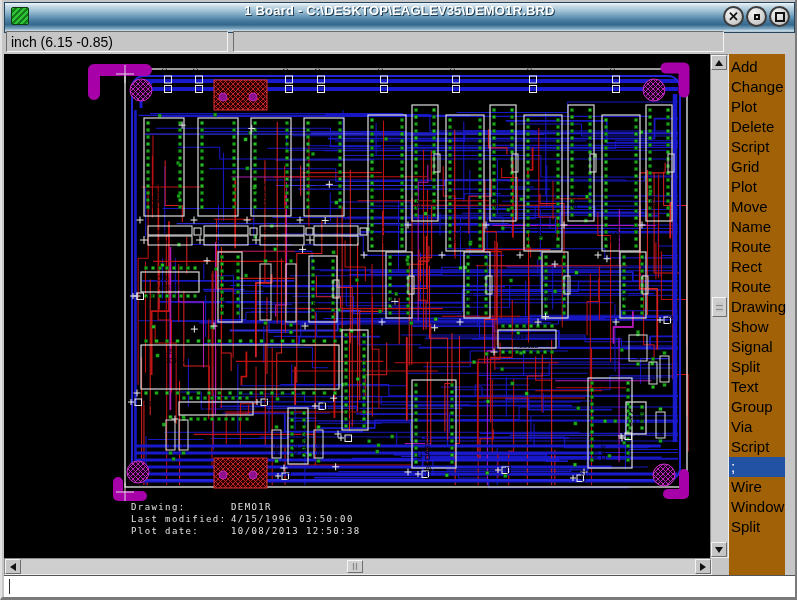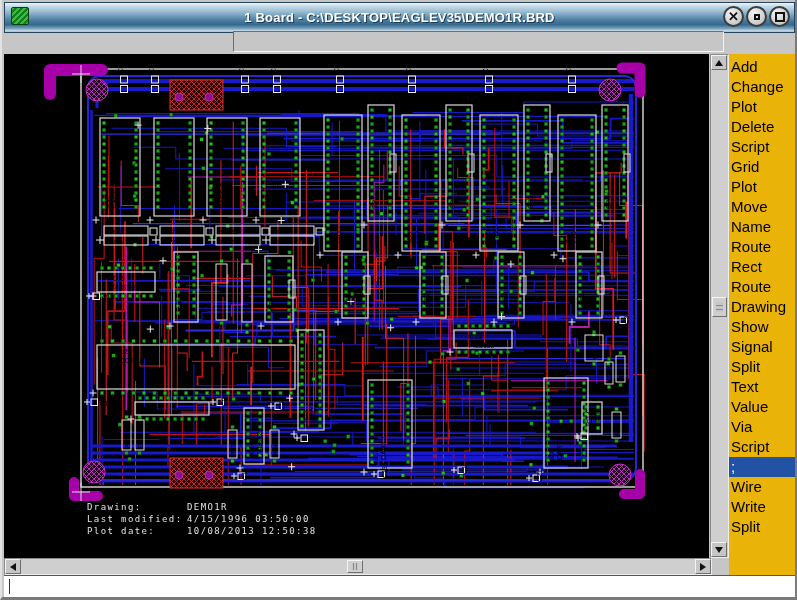--- a/index.html
+++ b/index.html
@@ -3,41 +3,41 @@
 <meta charset="utf-8">
 <style>
   html,body{margin:0;padding:0;background:#9a9a9a;}
   *{box-sizing:border-box;}
   .window{position:relative;width:797px;height:600px;background:#c6c6c6;
     font-family:"Liberation Sans",sans-serif;overflow:hidden;
     border-left:2px solid #e2e2e2;border-right:2px solid #7a7a7a;border-bottom:3px solid #7a7a7a;}
   
   .titlebar{position:absolute;left:2px;top:2px;width:791px;height:31px;
     background:linear-gradient(180deg,#eef5f9 0%,#c4d9e6 12%,#9dc0d4 28%,#6f9cba 45%,#45799e 62%,#35688d 75%,#7aa3be 88%,#c9dce8 96%,#9db8c9 100%);
-    border:1px solid #24455f;display:flex;align-items:center;}
+    border:1px solid #24455f;display:flex;}
   .app-icon{position:absolute;left:6px;top:4px;width:18px;height:18px;background:#1f9d26;
     border:1px solid #0a3a0d;border-radius:2px;
     background-image:linear-gradient(135deg,#2fc437 25%,#157a1b 25%,#157a1b 50%,#2fc437 50%,#2fc437 75%,#157a1b 75%);
     background-size:6px 6px;}
   .title-text{width:100%;text-align:center;color:#fff;font-weight:bold;font-size:13px;
     letter-spacing:.2px;text-shadow:1px 1px 0 #1c3a50;}
   .win-btns{position:absolute;right:4px;top:3px;display:flex;gap:2px;}
   .win-btn{width:21px;height:21px;border-radius:50%;background:radial-gradient(circle at 35% 30%,#f4f4f4,#b9b9b9);
     border:2px solid #3c3c3c;display:flex;align-items:center;justify-content:center;cursor:pointer;}
   .glyph-x{color:#111;font-weight:bold;font-size:13px;line-height:1;transform:translateY(-0.5px);}
   .glyph-sq-small{width:6px;height:6px;border:2px solid #111;}
   .glyph-sq-big{width:10px;height:10px;border:2px solid #111;}
   
   .status-left{position:absolute;left:4px;top:31px;width:222px;height:21px;background:#c6c6c6;
     border:1px solid;border-color:#6d6d6d #f3f3f3 #f3f3f3 #6d6d6d;
     font-size:14px;color:#000;padding:2px 0 0 4px;}
   .status-right{position:absolute;left:231px;top:31px;width:491px;height:21px;background:#c6c6c6;
     border:1px solid;border-color:#6d6d6d #f3f3f3 #f3f3f3 #6d6d6d;}
   
-  .canvas{position:absolute;left:2px;top:54px;width:705px;height:504px;background:#000;}
+  .canvas{position:absolute;left:2px;top:54px;width:705px;height:504px;background:#000;padding-left:44px;}
   .canvas svg{display:block;}
   
   .vscroll{position:absolute;left:708px;top:54px;width:19px;height:504px;background:#cfcfcf;
     border:1px solid;border-color:#8a8a8a #eee #eee #8a8a8a;}
   .hscroll{position:absolute;left:2px;top:558px;width:708px;height:17px;background:#cfcfcf;
     border:1px solid;border-color:#8a8a8a #eee #eee #8a8a8a;}
   .sb-btn{position:absolute;width:16px;height:15px;background:#c6c6c6;
     border:1px solid;border-color:#f4f4f4 #6f6f6f #6f6f6f #f4f4f4;
     display:flex;align-items:center;justify-content:center;cursor:pointer;}
   .tri{width:0;height:0;}
@@ -45,21 +45,21 @@
   .tri-down{border-left:4px solid transparent;border-right:4px solid transparent;border-top:6px solid #111;}
   .tri-left{border-top:4px solid transparent;border-bottom:4px solid transparent;border-right:6px solid #111;}
   .tri-right{border-top:4px solid transparent;border-bottom:4px solid transparent;border-left:6px solid #111;}
   .v-thumb{position:absolute;left:1px;top:242px;width:15px;height:20px;background:#c6c6c6;
     border:1px solid;border-color:#f4f4f4 #6f6f6f #6f6f6f #f4f4f4;cursor:pointer;
     background-image:repeating-linear-gradient(180deg,transparent 0 3px,#8a8a8a 3px 4px);background-clip:content-box;padding:4px 3px;}
   .h-thumb{position:absolute;top:1px;left:342px;width:16px;height:13px;background:#c6c6c6;
     border:1px solid;border-color:#f4f4f4 #6f6f6f #6f6f6f #f4f4f4;cursor:pointer;
     background-image:repeating-linear-gradient(90deg,transparent 0 2px,#8a8a8a 2px 3px);background-clip:content-box;padding:2px 4px;}
   
-  .menu{position:absolute;left:727px;top:54px;width:68px;height:521px;background:#eab308;padding-top:3px;}
+  .menu{position:absolute;left:727px;top:54px;width:56px;height:521px;background:#a16207;padding-top:3px;}
   .menu-item{height:20px;line-height:20px;font-size:15px;color:#000;padding-left:2px;
     white-space:nowrap;cursor:pointer;letter-spacing:0;}
   .menu-item.selected{background:#2152a3;color:#fff;}
   
   .cmdline{position:absolute;left:2px;top:575px;width:793px;height:22px;background:#fff;
     border-top:1px solid #555;}
   .caret{position:absolute;left:5px;top:3px;width:1px;height:15px;background:#333;}
 </style>
 </head>
 <body>
@@ -75,20 +75,21 @@
         </div>
       <div class="win-btn">
           <span class="glyph-sq-small"></span>
         </div>
       <div class="win-btn">
           <span class="glyph-sq-big"></span>
         </div>
     </div>
   </div>
 
+  <div class="status-left">inch (6.15 -0.85)</div>
   <div class="status-right"></div>
 
   <div class="canvas">
     <svg id="board-svg" width="705" height="504" viewBox="0 0 705 504">
         <defs>
           <pattern id="hatchMag" width="5" height="5" patternUnits="userSpaceOnUse">
             <rect width="5" height="5" fill="#1c001c"></rect>
             <path d="M0,5 L5,0 M0,0 L5,5" stroke="#cc2ccc" stroke-width="0.9"></path>
           </pattern>
           <pattern id="hatchRed" width="5" height="5" patternUnits="userSpaceOnUse">
@@ -1667,26 +1668,26 @@
       <div class="menu-item">Move</div>
       <div class="menu-item">Name</div>
       <div class="menu-item">Route</div>
       <div class="menu-item">Rect</div>
       <div class="menu-item">Route</div>
       <div class="menu-item">Drawing</div>
       <div class="menu-item">Show</div>
       <div class="menu-item">Signal</div>
       <div class="menu-item">Split</div>
       <div class="menu-item">Text</div>
-      <div class="menu-item">Value</div>
+      <div class="menu-item">Group</div>
       <div class="menu-item">Via</div>
       <div class="menu-item">Script</div>
       <div class="menu-item selected">;</div>
       <div class="menu-item">Wire</div>
-      <div class="menu-item">Write</div>
+      <div class="menu-item">Window</div>
       <div class="menu-item">Split</div>
     </div>
 
   <div class="hscroll">
     <div class="sb-btn" style="left:0;top:0;height:15px;">
         <span class="tri tri-left"></span>
       </div>
     <div class="h-thumb"></div>
     <div class="sb-btn" style="left:690px;top:0;height:15px;">
         <span class="tri tri-right"></span>

